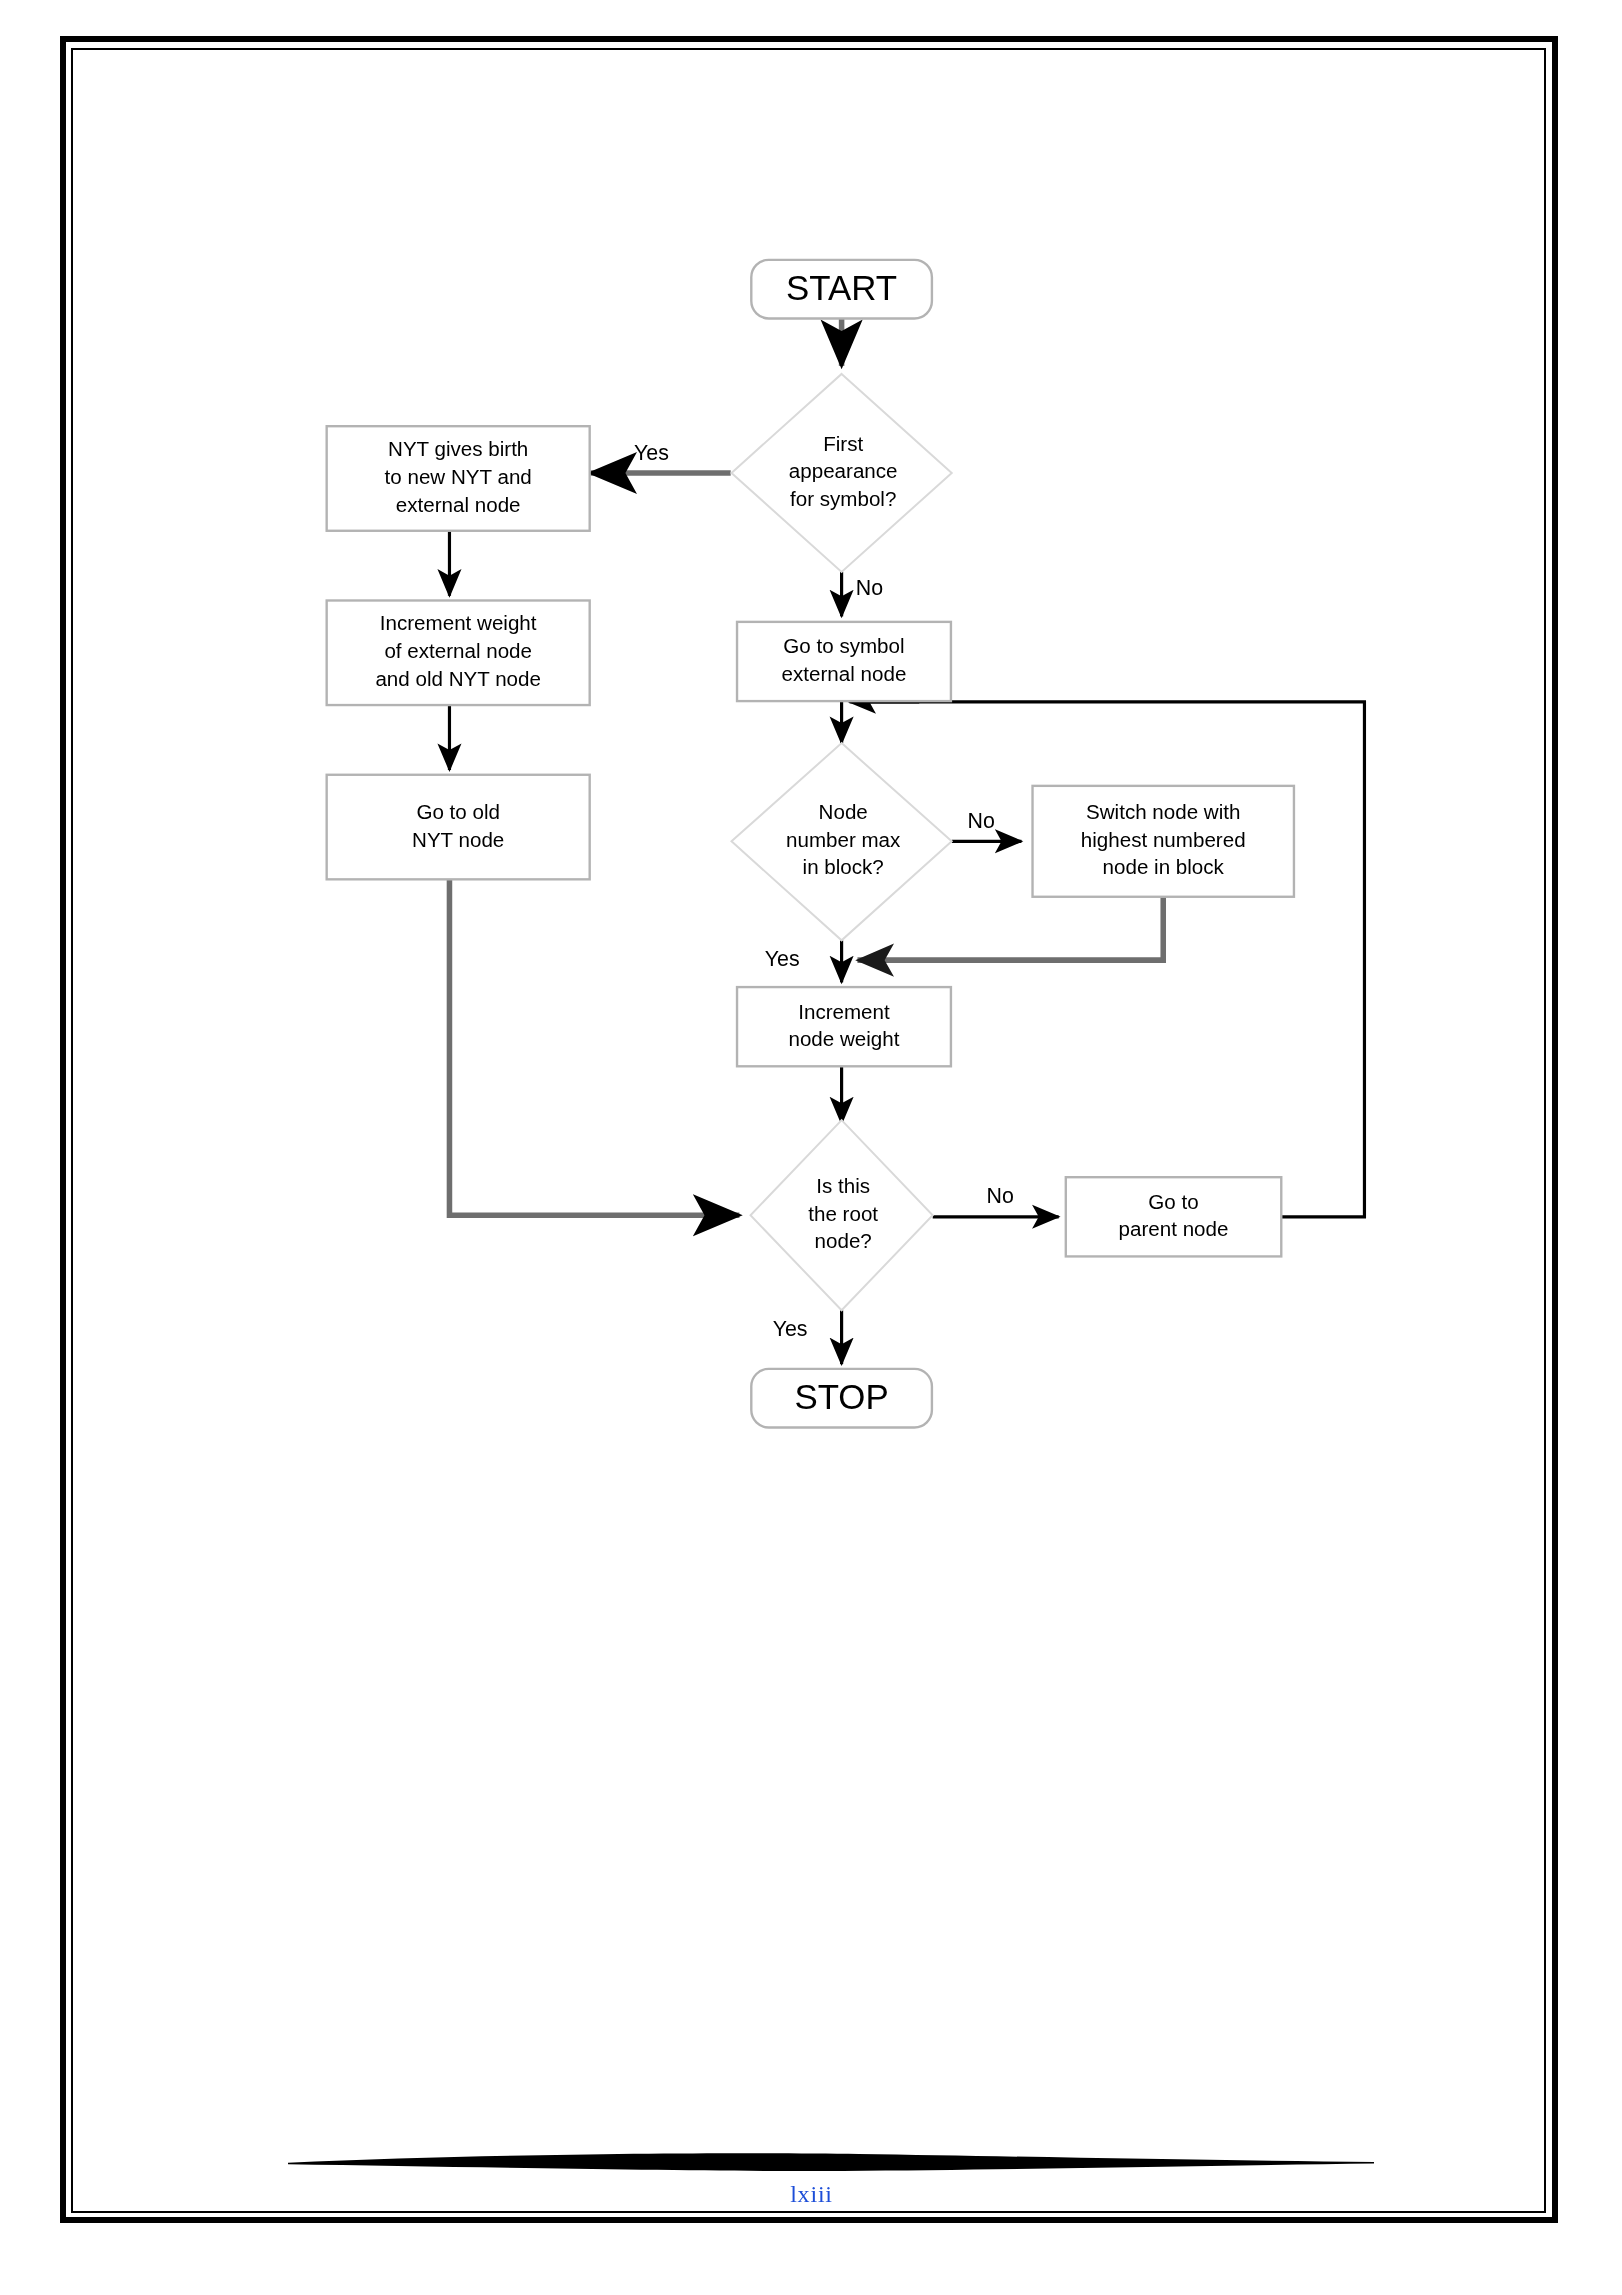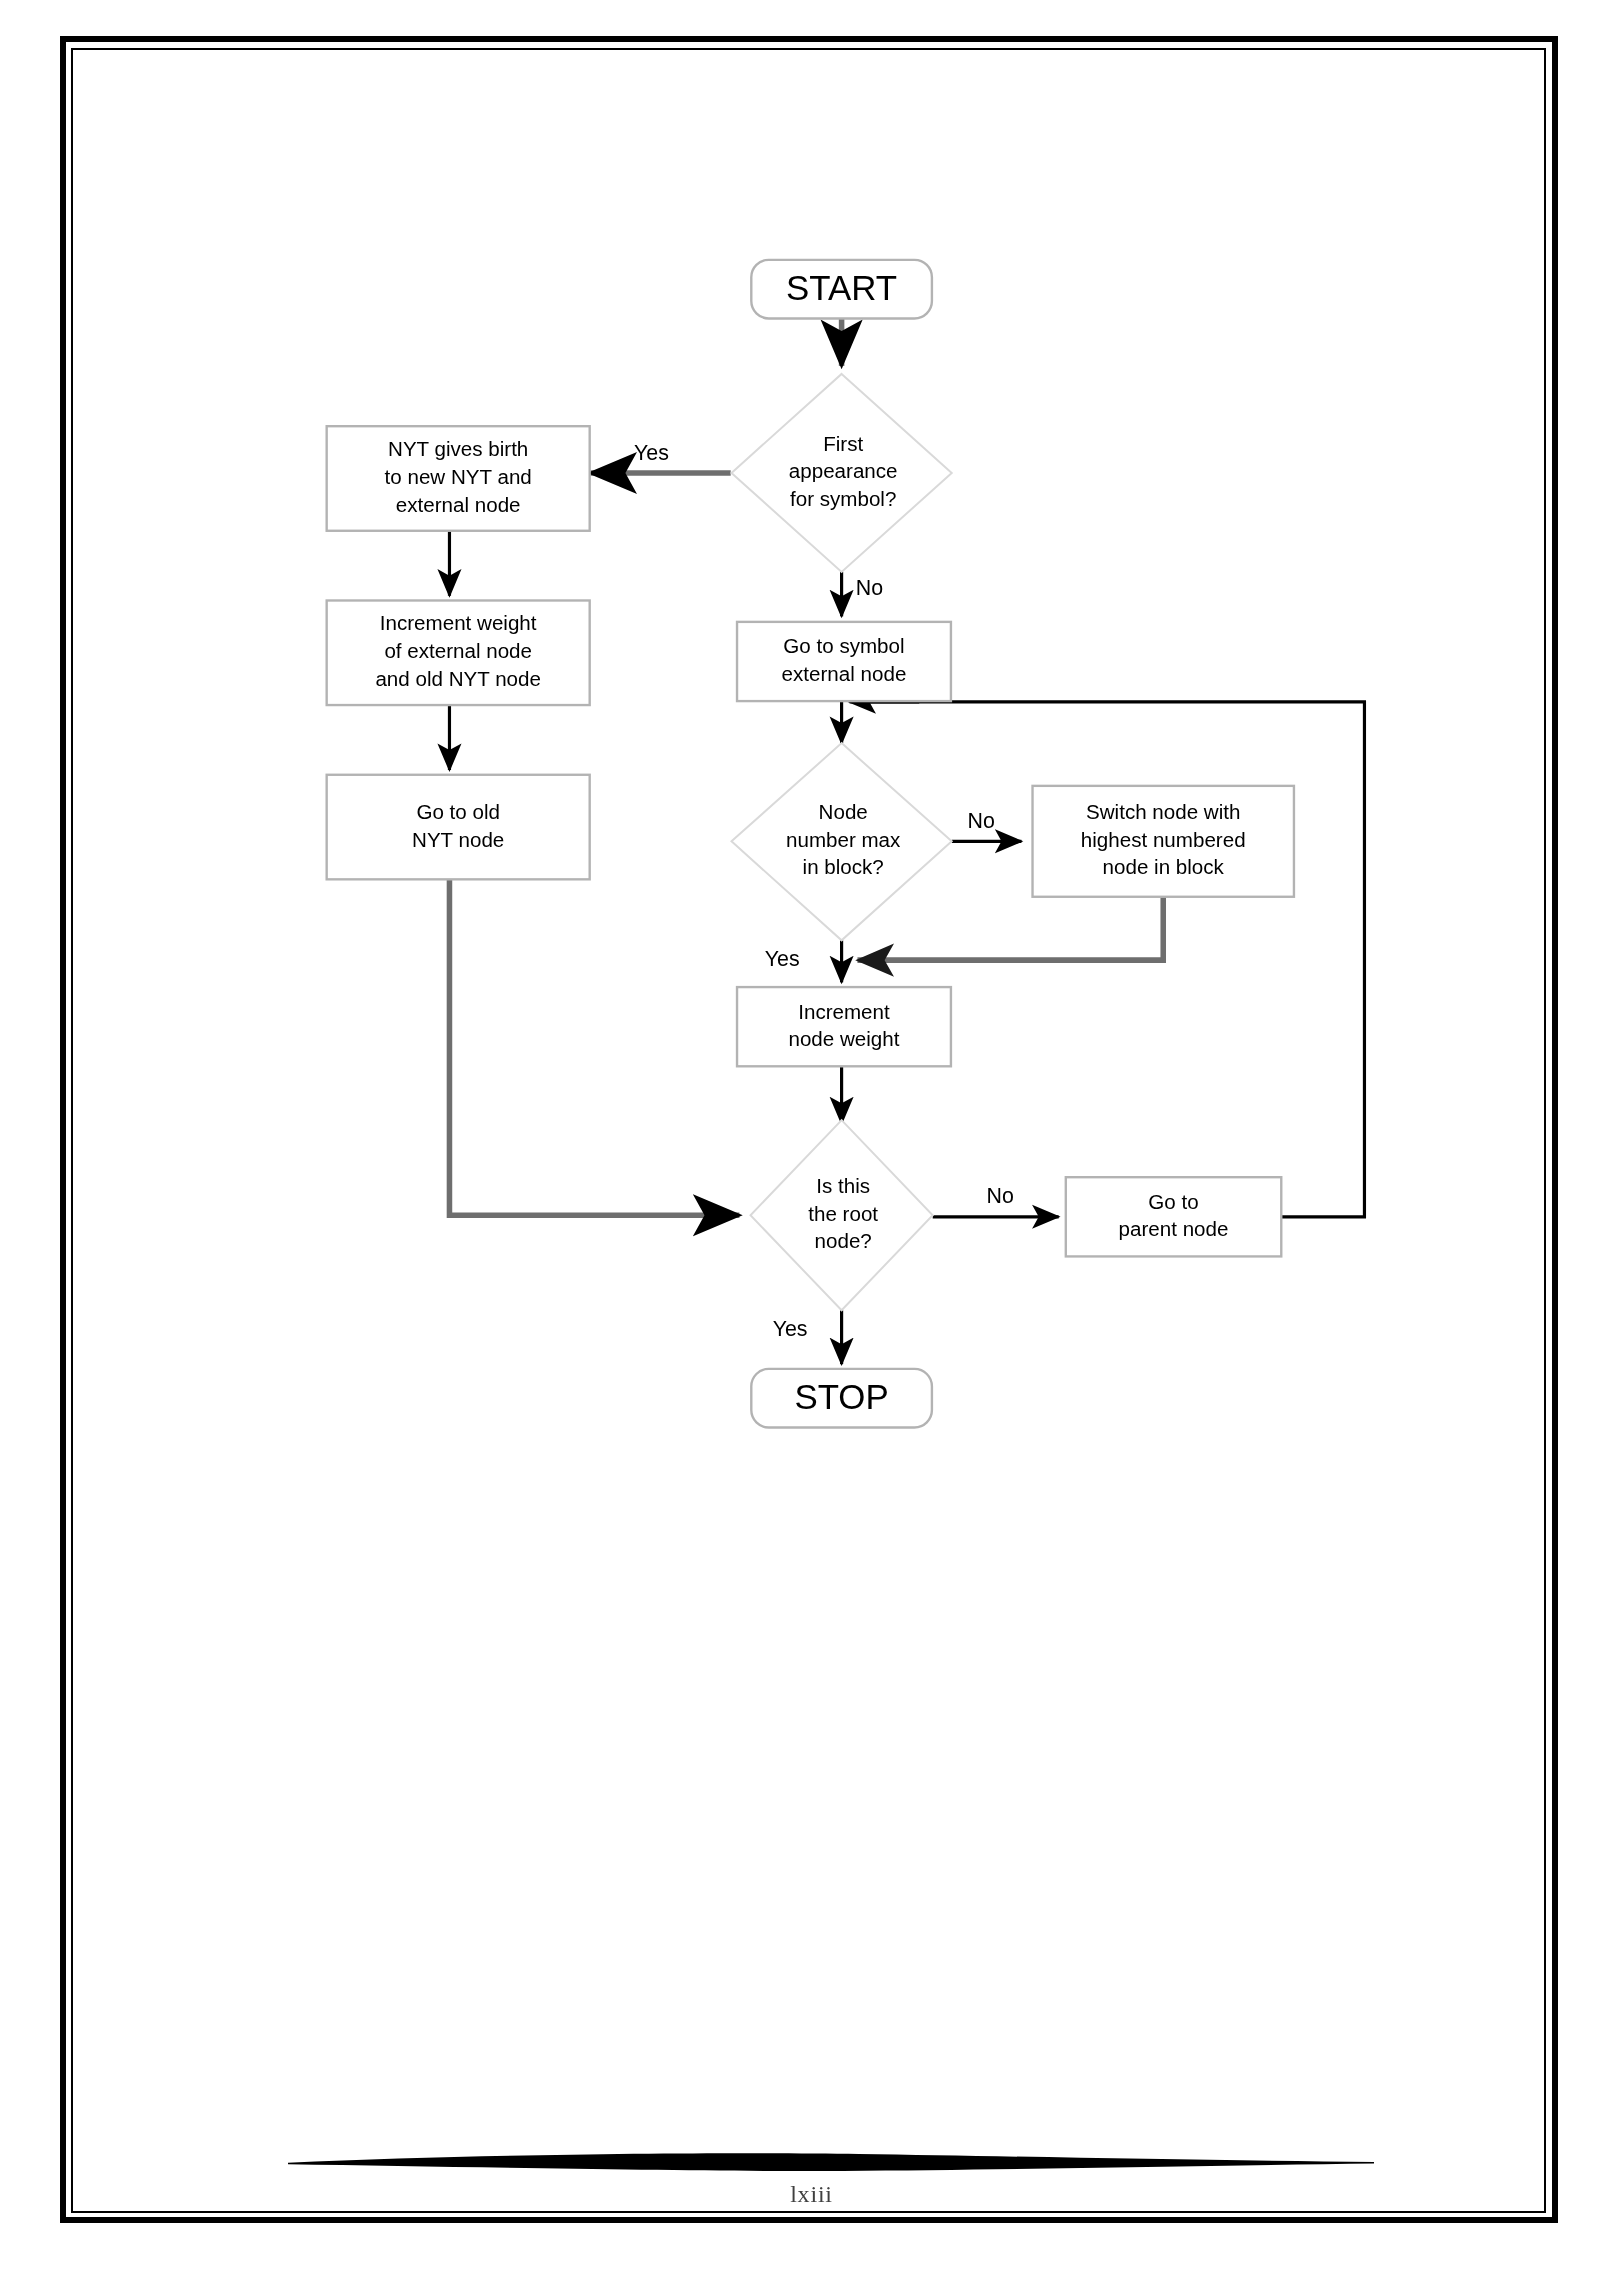--- a/index.html
+++ b/index.html
@@ -110,21 +110,21 @@
     height: 20.6px;
   }
   #footer-pagenum {
     position: absolute;
     left: 0;
     top: 2181px;
     width: 1623px;
     text-align: center;
     font-family: "Liberation Serif", serif;
     font-size: 24px;
-    color: #404040;
+    color: #1d4ed8;
     letter-spacing: 0.8px;
   }
 </style>
 </head>
 <body>
 
 <div id="page">
 
   <div id="frame-outer"></div>
   <div id="frame-inner"></div>

